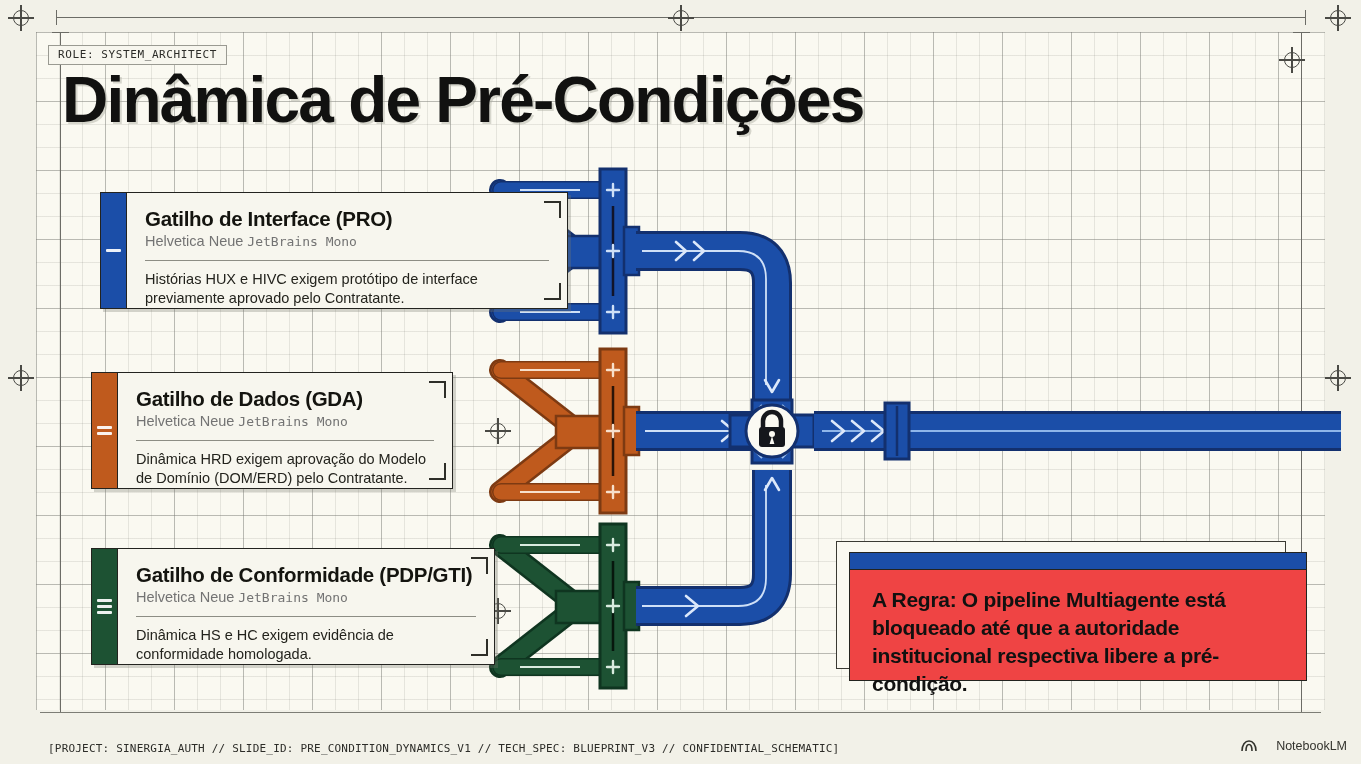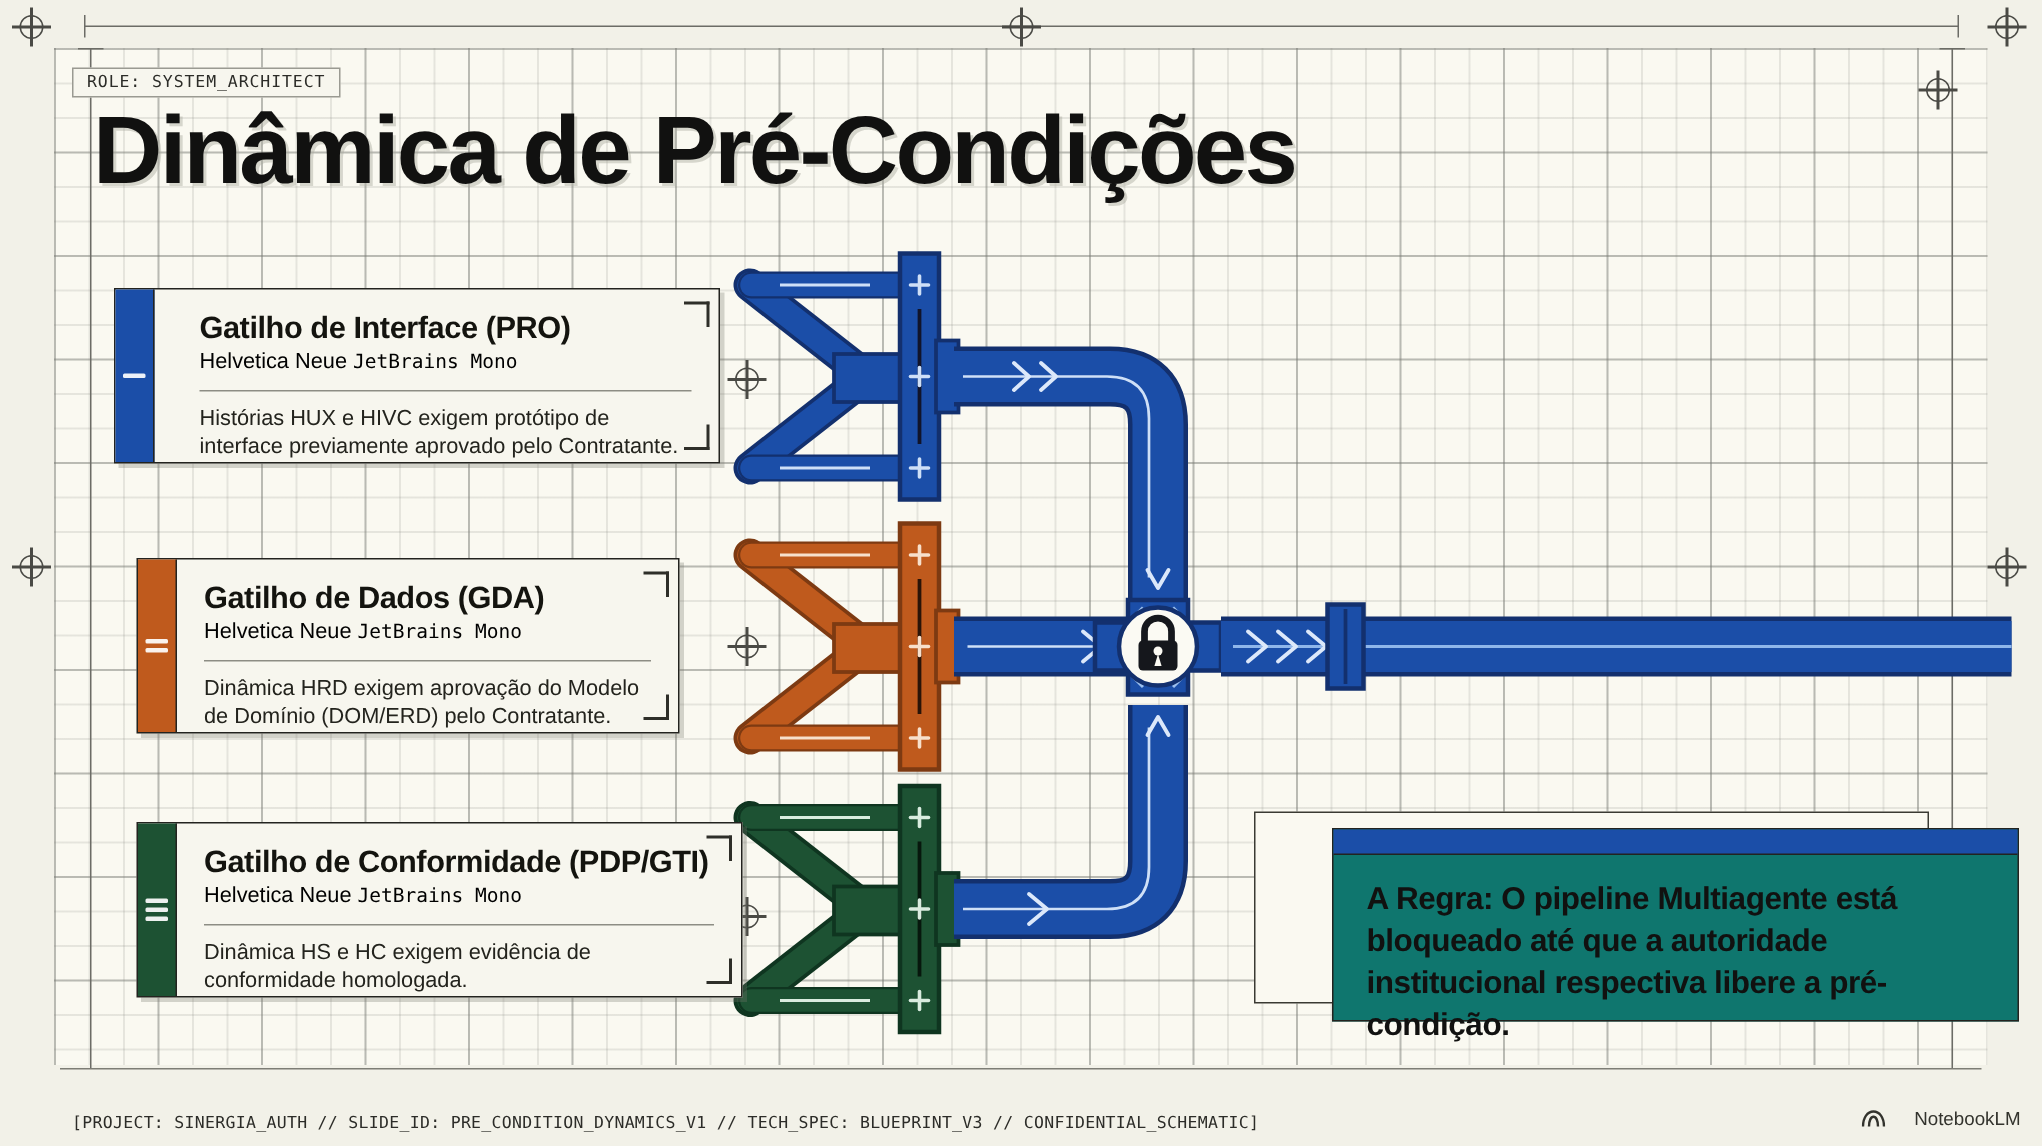--- a/index.html
+++ b/index.html
@@ -82,40 +82,39 @@
   .tab-glyph i {
     display: block; width: 15px; height: 3px;
     background: rgba(255,255,255,0.92);
     border-radius: 1px;
   }
   .card-body { position: relative; flex: 1; padding: 14px 18px 13px 18px; }
   .card-title {
     font-size: 20.5px; font-weight: 700; color: #14140f;
     letter-spacing: -0.3px; line-height: 1.15;
   }
-  .card-fonts { margin-top: 2px; font-size: 14.5px; color: #000000; line-height: 1.2; }
+  .card-fonts { margin-top: 2px; font-size: 14.5px; color: #737373; line-height: 1.2; }
   .card-fonts .mono { font-family: "DejaVu Sans Mono", monospace; font-size: 13px; }
   .card-rule { margin: 10px 0 9px 0; height: 1px; background: #8d8d84; }
   .card-desc { font-size: 14.5px; color: #23231d; line-height: 1.32; }
 
   .bracket { position: absolute; width: 17px; height: 17px; }
   .bracket.tr { right: 6px; top: 8px; border-top: 2px solid #2e2e28; border-right: 2px solid #2e2e28; }
   .bracket.br { right: 6px; bottom: 8px; border-bottom: 2px solid #2e2e28; border-right: 2px solid #2e2e28; }
 
   
   .callout-shadow {
     position: absolute;
     border: 1.5px solid #3a3a33;
     background: #faf9f1;
   }
   .callout {
     position: absolute;
-    background: #0f766e;
+    background: #ef4444;
     border: 1.6px solid #23231f;
-    margin-left: 39px;
   }
   .callout-bar { height: 17px; background: #1b4ea8; border-bottom: 1.6px solid #23231f; }
   .callout-text {
     padding: 16px 22px 18px 22px;
     font-size: 21px; font-weight: 700; line-height: 1.33;
     color: #111110; letter-spacing: -0.3px;
   }
 
   
   .footer-rule { position: absolute; left: 40px; top: 712px; width: 1281px; height: 1px; background: #7d7d75; }
@@ -320,21 +319,21 @@
         <polyline points="832,421 844,431 832,441"></polyline>
         <polyline points="852,421 864,431 852,441"></polyline>
         <polyline points="872,421 884,431 872,441"></polyline>
       </g>
 
       <rect x="885" y="403" width="24" height="56" fill="#1b4ea8" stroke="#13306e" stroke-width="3"></rect>
       <line x1="897" y1="406" x2="897" y2="456" stroke="#13306e" stroke-width="2.5"></line>
     </g>
   </svg>
 
-  <div class="card" style="left:76px;top:192px;width:404px;height:117px;gap:12px;">
+  <div class="card" style="left:100px;top:192px;width:468px;height:117px;">
     <div class="card-tab" style="background:#1b4ea8;">
       <span class="tab-glyph">
           <i></i>
         </span>
     </div>
     <div class="card-body">
       <div class="card-title">Gatilho de Interface (PRO)</div>
       <div class="card-fonts">
         <span>Helvetica Neue</span>
         <span class="mono">JetBrains Mono</span>

